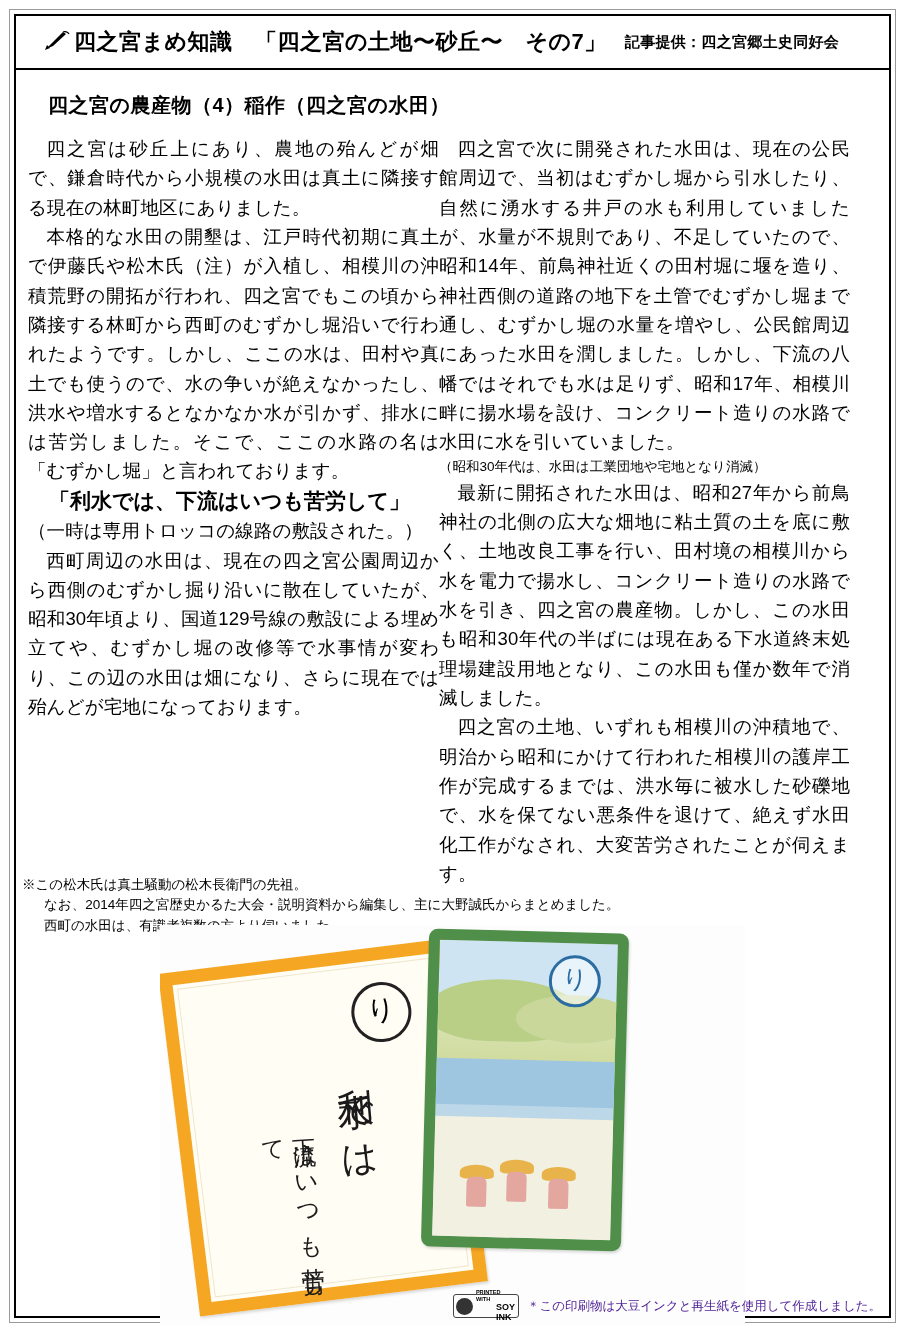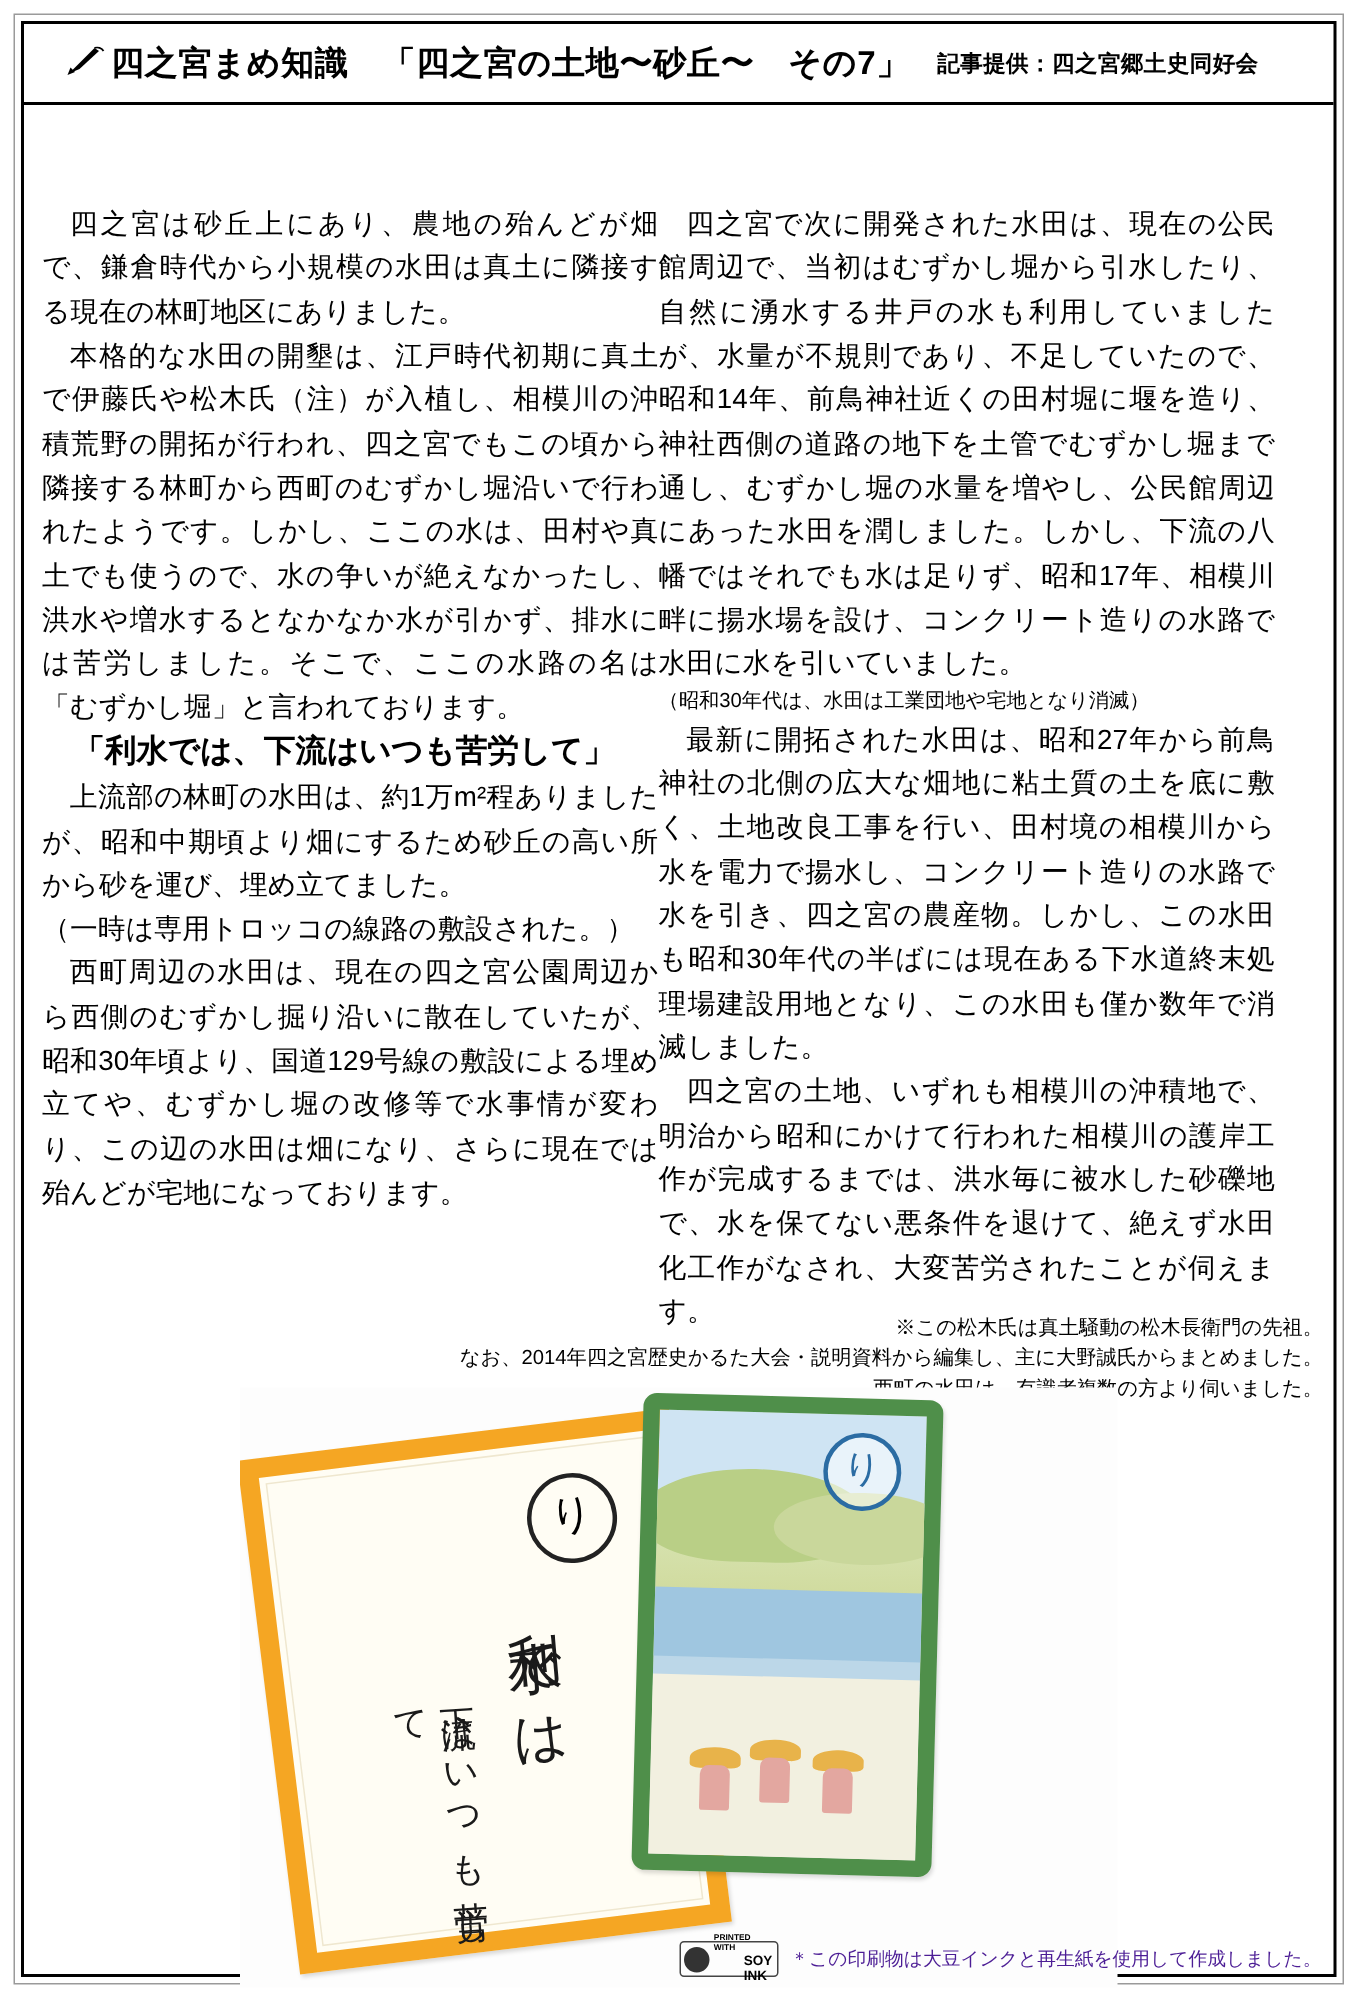--- a/index.html
+++ b/index.html
@@ -122,21 +122,20 @@
   }
 
   
   .footnotes {
     position: absolute;
     left: 22px;
     top: 875px;
     width: 860px;
     font-size: 13.5px;
     line-height: 1.5;
-    text-align: right;
   }
   .footnotes div {
     white-space: nowrap;
   }
   .fn-indent { padding-left: 22px; }
 
   
   .photo-area {
     position: absolute;
     left: 160px;
@@ -338,27 +337,27 @@
   <div class="header">
     <svg class="pen-icon" viewBox="0 0 26 22">
       <path d="M2 18 L9 15 L22 3 L19 1 L7 13 Z" fill="#000"></path>
       <path d="M1 19 L6 17 L3 14 Z" fill="#000"></path>
       <path d="M19 1 C21 0, 24 1, 25 3" stroke="#000" stroke-width="1.2" fill="none"></path>
     </svg>
     <span class="header-title">四之宮まめ知識　「四之宮の土地〜砂丘〜　その7」</span>
     <span class="header-sub">記事提供：四之宮郷土史同好会</span>
   </div>
 
+  <div class="section-heading">四之宮の農産物（4）稲作（四之宮の水田）</div>
 
   <div class="columns">
     <div class="col">
       <p>四之宮は砂丘上にあり、農地の殆んどが畑で、鎌倉時代から小規模の水田は真土に隣接する現在の林町地区にありました。</p>
       <p>本格的な水田の開墾は、江戸時代初期に真土で伊藤氏や松木氏（注）が入植し、相模川の沖積荒野の開拓が行われ、四之宮でもこの頃から隣接する林町から西町のむずかし堀沿いで行われたようです。しかし、ここの水は、田村や真土でも使うので、水の争いが絶えなかったし、洪水や増水するとなかなか水が引かず、排水には苦労しました。そこで、ここの水路の名は「むずかし堀」と言われております。</p>
       <p class="pull-quote">「利水では、下流はいつも苦労して」</p>
-      <p>上流部の林町の水田は、約1万m²程ありましたが、昭和中期頃より畑にするため砂丘の高い所から砂を運び、埋め立てました。</p>
       <p class="noindent">（一時は専用トロッコの線路の敷設された。）</p>
       <p>西町周辺の水田は、現在の四之宮公園周辺から西側のむずかし掘り沿いに散在していたが、昭和30年頃より、国道129号線の敷設による埋め立てや、むずかし堀の改修等で水事情が変わり、この辺の水田は畑になり、さらに現在では殆んどが宅地になっております。</p>
     </div>
     <div class="col">
       <p>四之宮で次に開発された水田は、現在の公民館周辺で、当初はむずかし堀から引水したり、自然に湧水する井戸の水も利用していましたが、水量が不規則であり、不足していたので、昭和14年、前鳥神社近くの田村堀に堰を造り、神社西側の道路の地下を土管でむずかし堀まで通し、むずかし堀の水量を増やし、公民館周辺にあった水田を潤しました。しかし、下流の八幡ではそれでも水は足りず、昭和17年、相模川畔に揚水場を設け、コンクリート造りの水路で水田に水を引いていました。</p>
       <p class="noindent small-note">（昭和30年代は、水田は工業団地や宅地となり消滅）</p>
       <p>最新に開拓された水田は、昭和27年から前鳥神社の北側の広大な畑地に粘土質の土を底に敷く、土地改良工事を行い、田村境の相模川から水を電力で揚水し、コンクリート造りの水路で水を引き、四之宮の農産物。しかし、この水田も昭和30年代の半ばには現在ある下水道終末処理場建設用地となり、この水田も僅か数年で消滅しました。</p>
       <p>四之宮の土地、いずれも相模川の沖積地で、明治から昭和にかけて行われた相模川の護岸工作が完成するまでは、洪水毎に被水した砂礫地で、水を保てない悪条件を退けて、絶えず水田化工作がなされ、大変苦労されたことが伺えます。</p>
     </div>
   </div>

